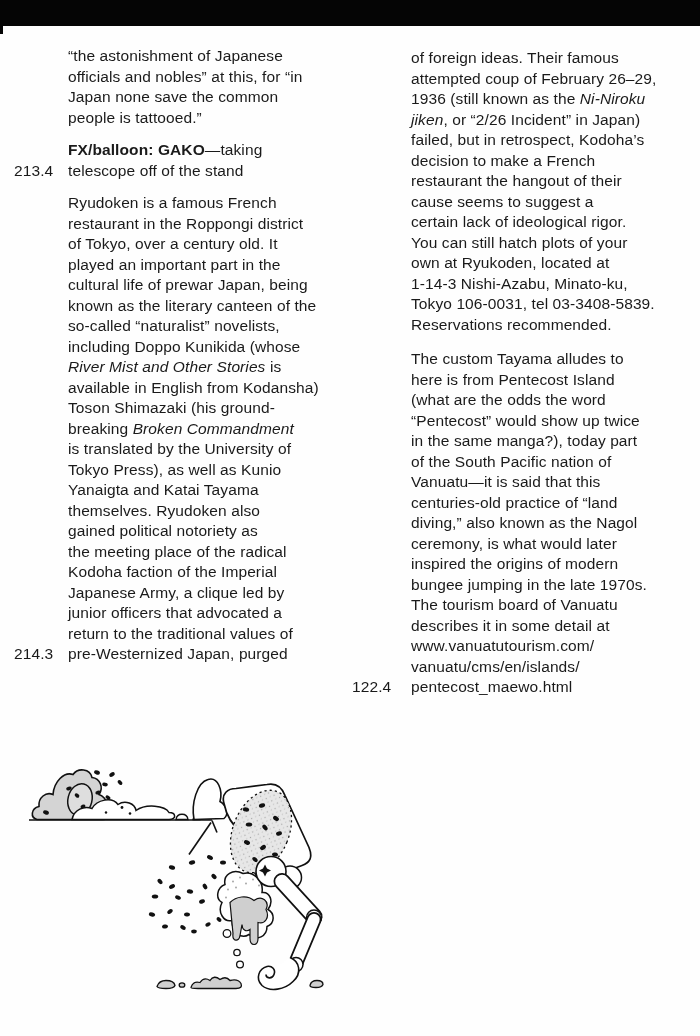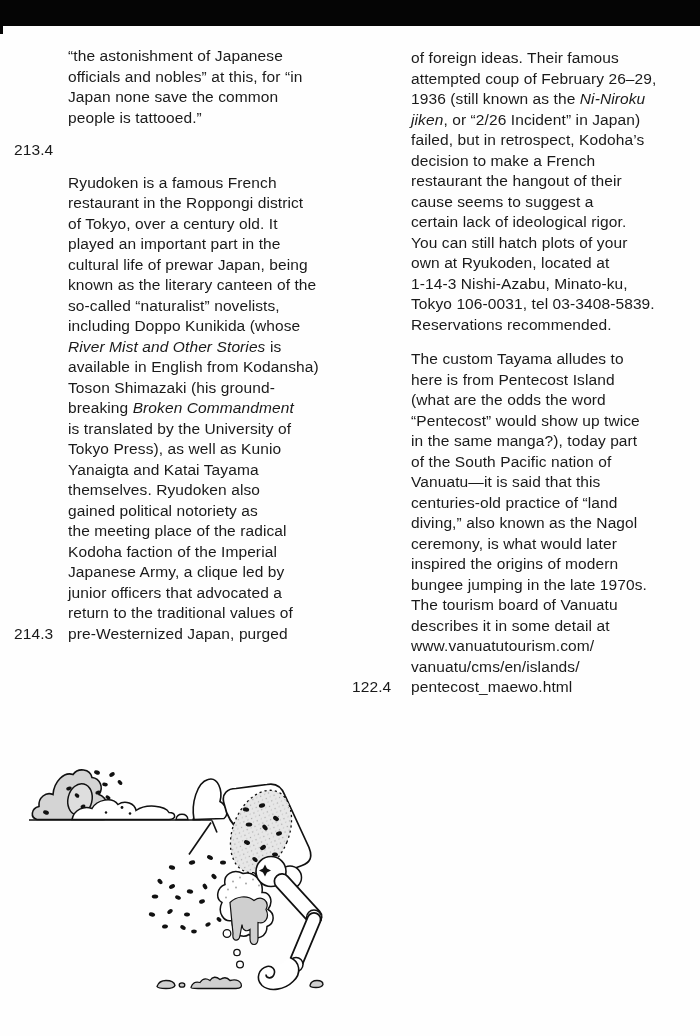--- a/index.html
+++ b/index.html
@@ -37,20 +37,22 @@
 <div class="col col-left">
     <div class="entry">
       <div class="num"></div>
       <div class="body"><span>“the astonishment of Japanese
 officials and nobles” at this, for “in
 Japan none save the common
 people is tattooed.”</span></div>
     </div>
     <div class="entry">
       <div class="num">213.4</div>
+      <div class="body"><span class="b">FX/balloon: GAKO</span><span>—taking
+telescope off of the stand</span></div>
     </div>
     <div class="entry">
       <div class="num">214.3</div>
       <div class="body"><span>Ryudoken is a famous French
 restaurant in the Roppongi district
 of Tokyo, over a century old. It
 played an important part in the
 cultural life of prewar Japan, being
 known as the literary canteen of the
 so-called “naturalist” novelists,

